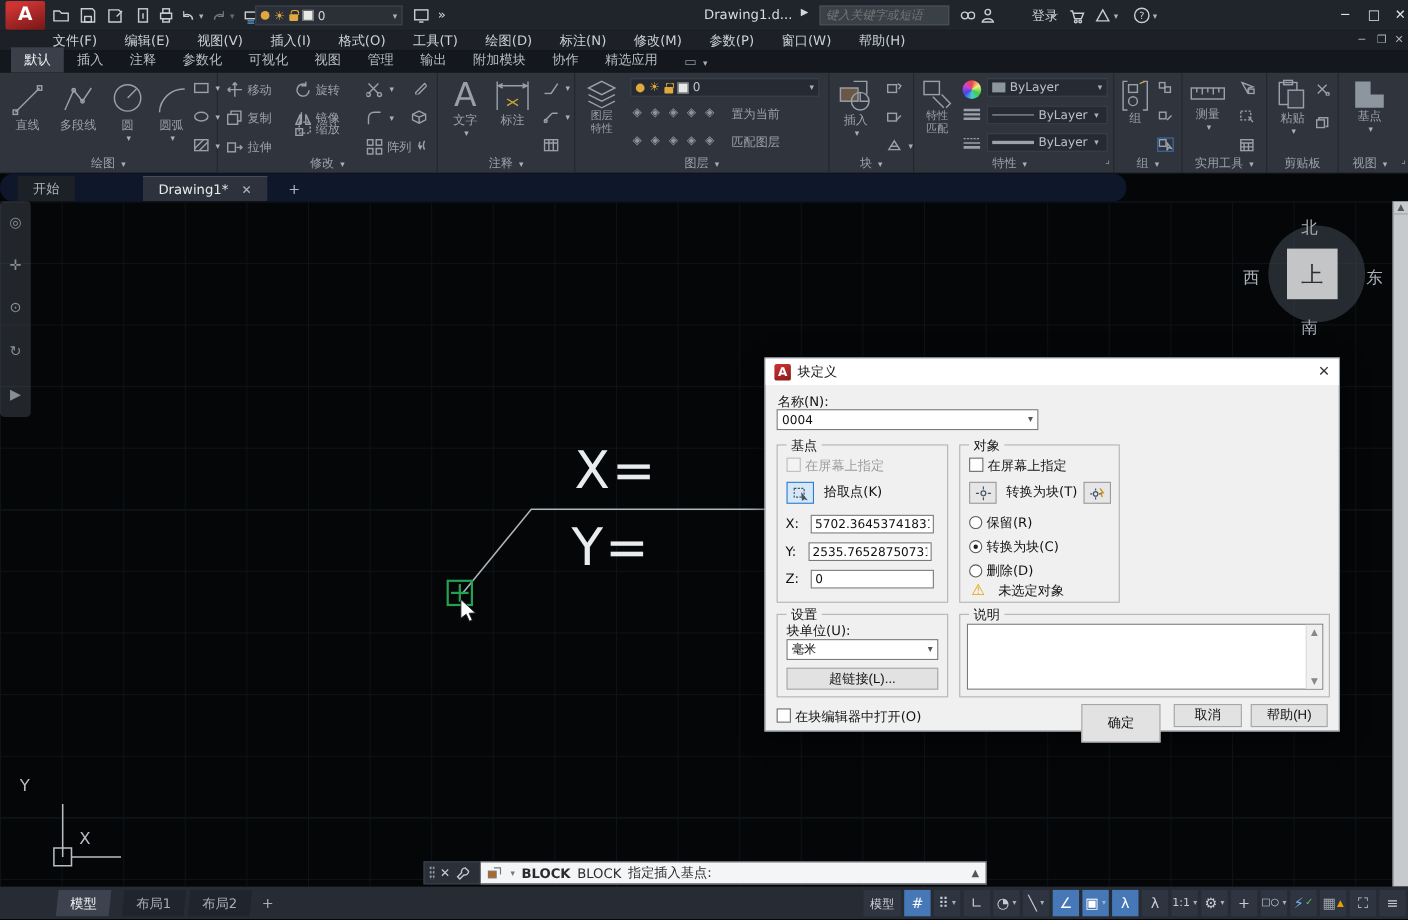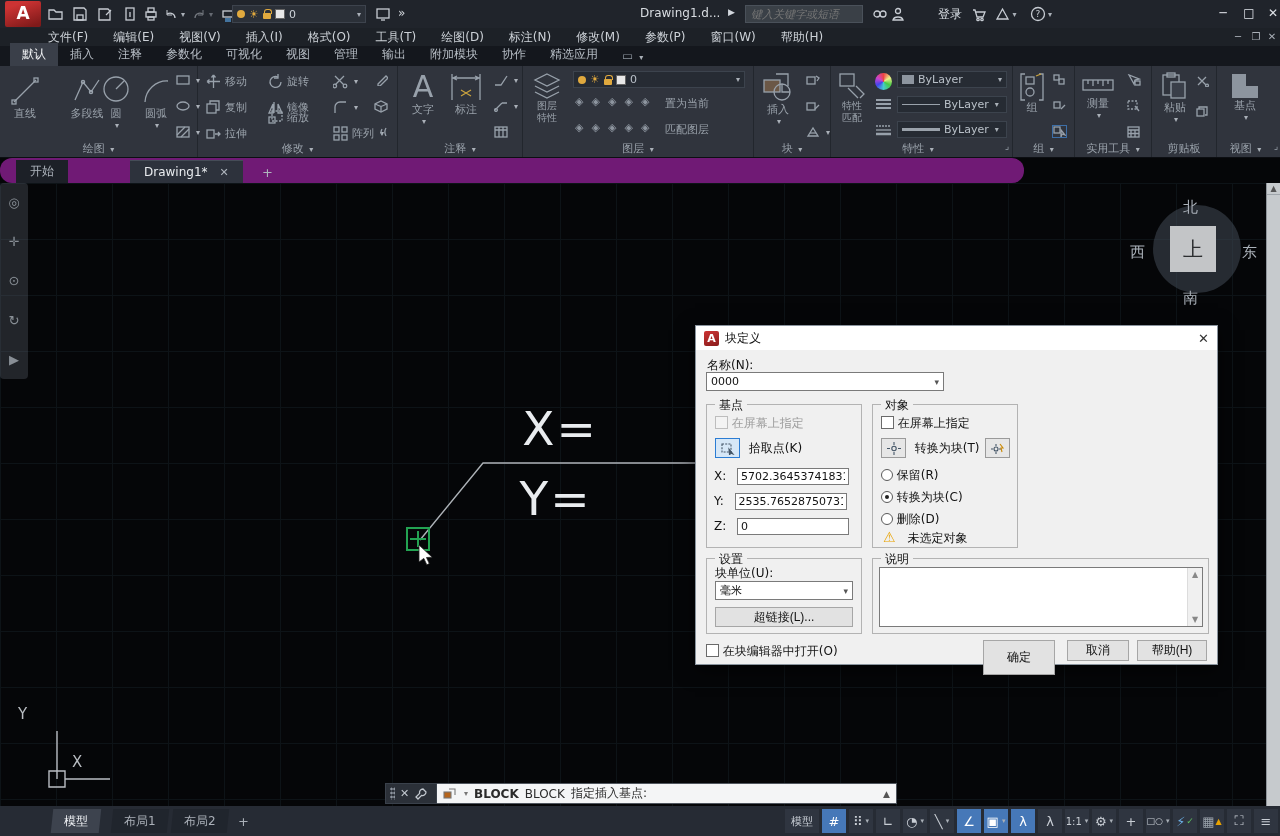--- a/index.html
+++ b/index.html
@@ -46,21 +46,21 @@
   .cell{position:absolute;display:flex;align-items:center;gap:4px;color:#9aa2ab;font-size:11px;}
   .mini{color:#8d959f;font-size:11px;line-height:1;}
   .rcombo{background:#262b33;border:1px solid #3c434d;color:#b9c0c8;font-size:11px;display:flex;
         align-items:center;gap:4px;padding:0 4px;height:17px;}
   .cwheel{width:17px;height:17px;border-radius:50%;
         background:conic-gradient(#e44,#ee8,#4c4,#4cc,#44e,#c4c,#e44);}
   .swatch-g{width:12px;height:9px;background:#8d959f;}
   .lnthin{width:38px;height:1px;background:#9aa2ab;}
   .lnthick{width:38px;height:3px;background:#9aa2ab;}
   
-  #filetabs{left:0;top:158px;width:1024px;height:25px;background:#701a75;border-radius:12px;}
+  #filetabs{left:0;top:158px;width:1024px;height:25px;background:#0f172a;border-radius:12px;}
   .ftab{position:absolute;top:2px;height:23px;display:flex;align-items:center;font-size:12px;padding:0 14px;}
   
   #canvas{left:0;top:183px;width:1280px;height:623px;background-color:#050608;
     background-image:linear-gradient(#0d1317 1px,transparent 1px),linear-gradient(90deg,#0d1317 1px,transparent 1px),
                      linear-gradient(#141c21 1px,transparent 1px),linear-gradient(90deg,#141c21 1px,transparent 1px);
     background-size:56px 56px,56px 56px,280px 280px,280px 280px;}
   .cad-big{color:#e9ecef;font-size:47px;letter-spacing:2px;}
   #pickbox{left:406px;top:344px;width:24px;height:24px;border:2px solid #23a352;}
   #pickbox::before{content:"";position:absolute;left:9px;top:2px;width:2px;height:16px;background:#23a352;}
   #pickbox::after{content:"";position:absolute;left:2px;top:9px;width:16px;height:2px;background:#23a352;}
@@ -265,21 +265,21 @@
 
     <div class="panel" style="left:0;width:198px">
       <div class="big" style="left:6px;top:6px;width:38px">
         <svg width="30" height="36">
             <path d="M4 30L26 8"></path>
             <rect x="2" y="28" width="4" height="4"></rect>
             <rect x="24" y="6" width="4" height="4"></rect>
           </svg>
         <span>直线</span>
         </div>
-      <div class="big" style="left:64px;top:6px;width:46px">
+      <div class="big" style="left:48px;top:6px;width:46px">
         <svg width="30" height="36">
             <path d="M3 28L11 10L19 20L27 8"></path>
             <circle cx="11" cy="10" r="1.6"></circle>
             <circle cx="19" cy="20" r="1.6"></circle>
           </svg>
         <span>多段线</span>
         </div>
       <div class="big" style="left:98px;top:6px;width:36px">
         <svg width="30" height="36">
             <circle cx="15" cy="17" r="12"></circle>
@@ -724,21 +724,21 @@
 
   <div id="dlg" class="abs">
     <div id="dlg-title" class="abs">
       <span class="dlgA">A</span>
       <span>块定义</span>
       <span style="margin-left:auto;color:#333;font-size:13px">✕</span>
     </div>
 
     <div class="abs" style="left:11px;top:31px">名称(N):</div>
     <div class="dcombo" style="left:10px;top:46px;width:238px;height:19px">
-      <span>0000</span>
+      <span>0004</span>
       <span style="color:#555;font-size:9px">▾</span>
     </div>
 
     <div class="fs" style="left:10px;top:78px;width:156px;height:144px">
       <span class="lg">基点</span>
       <div class="abs" style="left:8px;top:10px">
         <span class="cb dis"></span>
         <span class="dis-t">在屏幕上指定</span></div>
       <div class="abs" style="left:8px;top:33px">
         <span class="ibtn sel">

